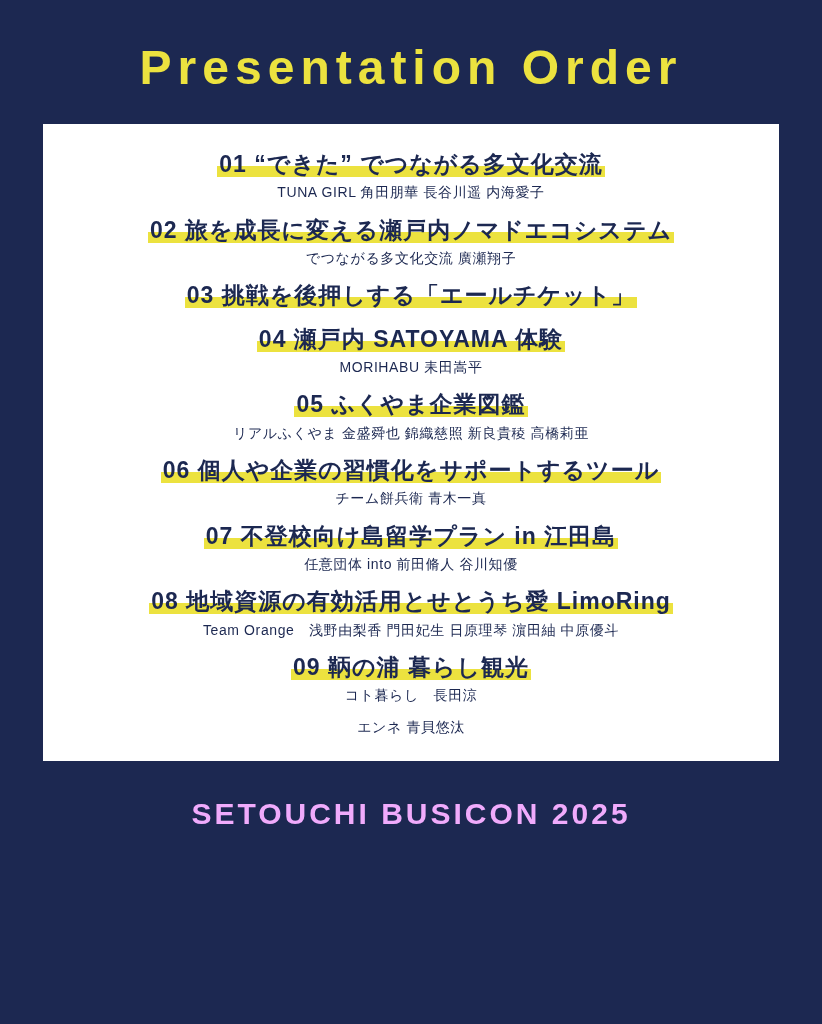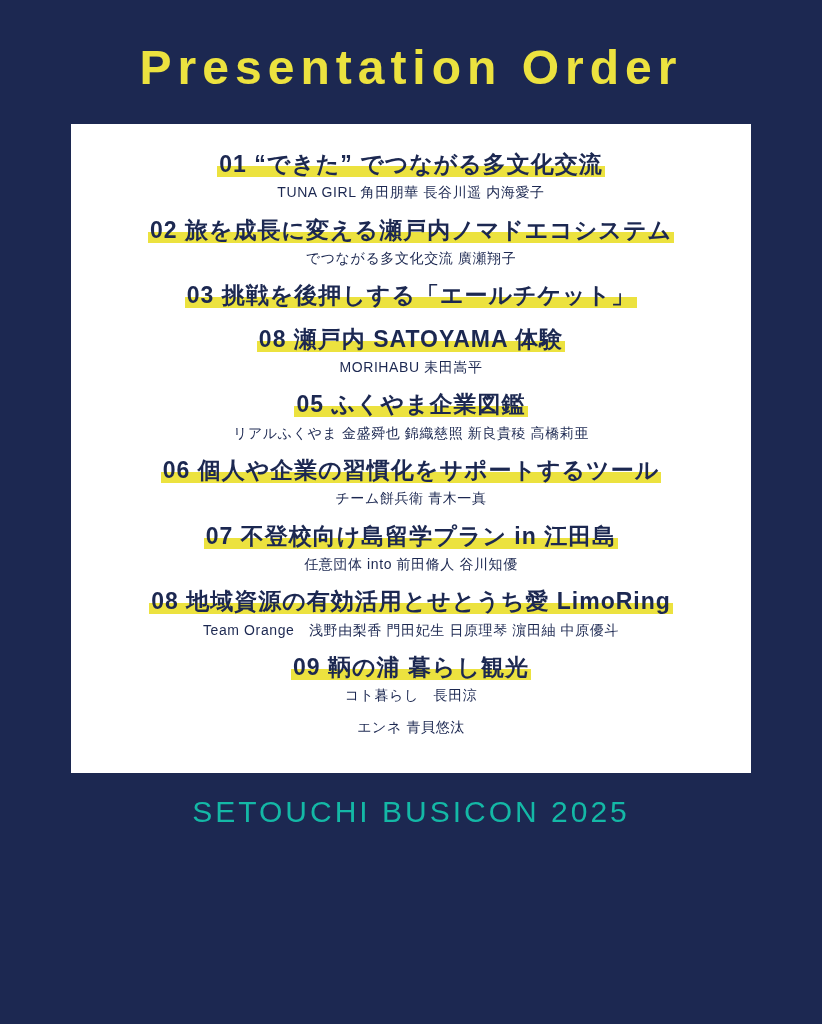--- a/index.html
+++ b/index.html
@@ -27,23 +27,23 @@
     margin-top: 44px;
     color: #ece23f;
     font-size: 48px;
     font-weight: bold;
     letter-spacing: 6px;
     line-height: 1;
     text-align: right;
   }
   .card {
     margin-top: 32px;
-    width: 680px;
+    width: 736px;
     background: #ffffff;
-    padding: 26px 22px 36px 22px;
+    padding: 26px 22px 24px 22px;
     box-sizing: border-box;
     flex: none;
   }
   .entry {
     text-align: center;
     margin-bottom: 14px;
   }
   .entry:last-child {
     margin-bottom: 0;
   }
@@ -63,24 +63,24 @@
     -webkit-box-decoration-break: clone;
   }
   .entry-sub {
     margin-top: 4px;
     color: #1c2851;
     font-size: 14px;
     letter-spacing: 0.6px;
     line-height: 1.3;
   }
   .footer {
-    margin-top: 22px;
-    color: #14b8a6;
+    margin-top: 36px;
+    color: #f0abfc;
     font-size: 30px;
-    font-weight: normal;
+    font-weight: bold;
     letter-spacing: 3px;
     text-align: center;
   }
 </style>
 </head>
 <body>
 
 <div class="poster">
 
   <div class="poster-title">Presentation Order</div>
@@ -95,21 +95,21 @@
     <div class="entry">
       <span class="entry-title-wrap"><span class="entry-title">02 旅を成長に変える瀬戸内ノマドエコシステム</span></span>
       <div class="entry-sub">でつながる多文化交流 廣瀬翔子</div>
     </div>
 
     <div class="entry">
       <span class="entry-title-wrap"><span class="entry-title">03 挑戦を後押しする「エールチケット」</span></span>
     </div>
 
     <div class="entry">
-      <span class="entry-title-wrap"><span class="entry-title">08 瀬戸内 SATOYAMA 体験</span></span>
+      <span class="entry-title-wrap"><span class="entry-title">04 瀬戸内 SATOYAMA 体験</span></span>
       <div class="entry-sub">MORIHABU 耒田嵩平</div>
     </div>
 
     <div class="entry">
       <span class="entry-title-wrap"><span class="entry-title">05 ふくやま企業図鑑</span></span>
       <div class="entry-sub">リアルふくやま 金盛舜也 錦織慈照 新良貴稜 高橋莉亜</div>
     </div>
 
     <div class="entry">
       <span class="entry-title-wrap"><span class="entry-title">06 個人や企業の習慣化をサポートするツール</span></span>

